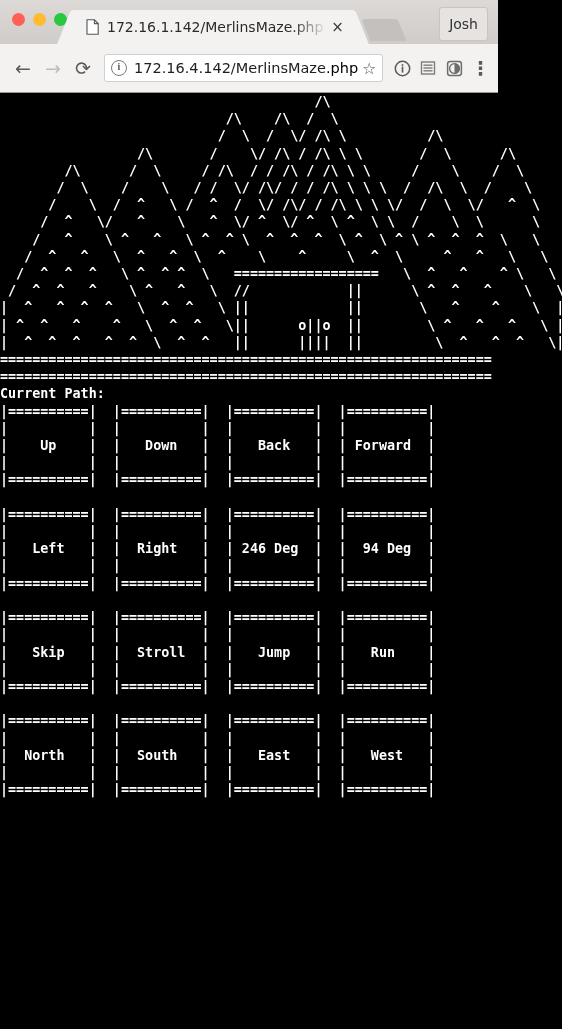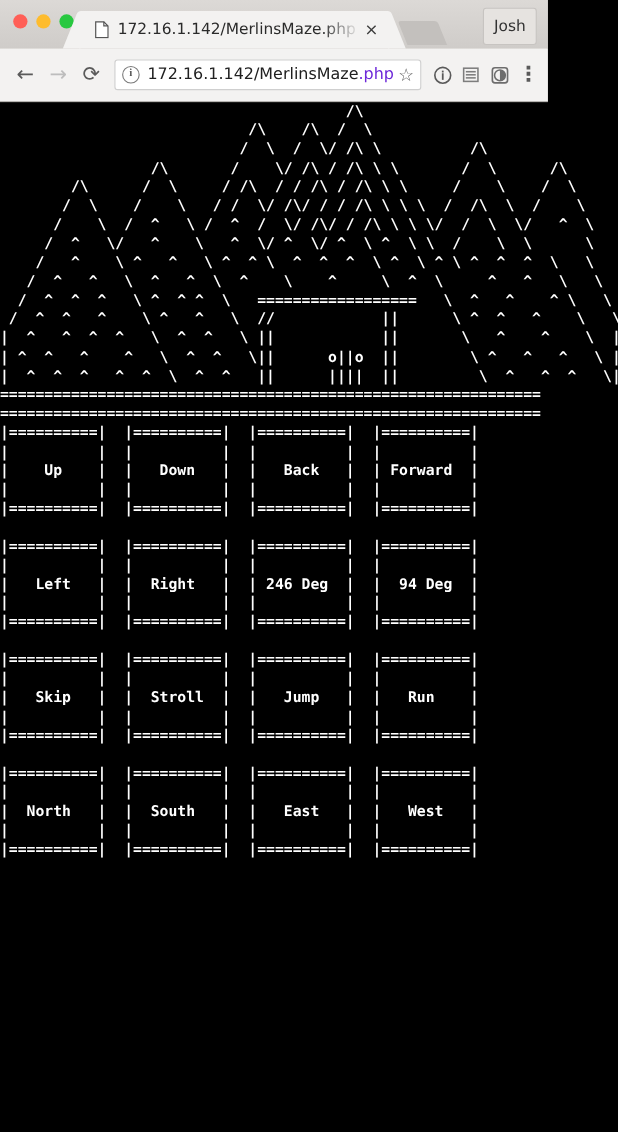--- a/index.html
+++ b/index.html
@@ -164,21 +164,21 @@
     margin-right: 7px;
     font-family: "Liberation Serif", serif;
   }
   .url {
     font-size: 14.5px;
     color: #202020;
     white-space: nowrap;
     flex: 1 1 auto;
     overflow: hidden;
   }
-  .url .dim { color: #6d28d9; text-align: center; }
+  .url .dim { color: #000000; text-align: center; }
   .star { font-size: 16px; color: #5a5a5a; margin-left: 4px; }
   .tb-icon {
     width: 26px; height: 28px;
     display: flex; align-items: center; justify-content: center;
     color: #5a5a5a;
     flex: 0 0 auto;
   }
 
   
   .page {
@@ -233,21 +233,21 @@
     <div class="profile">Josh</div>
   </div>
 
   <div class="toolbar">
     <span class="navbtn">←</span>
     <span class="navbtn disabled">→</span>
     <span class="navbtn">⟳</span>
 
     <div class="omnibox">
       <span class="info-circle">i</span>
-      <span class="url"><span>172.16.1.142/MerlinsMaze</span><span class="dim">.php</span></span>
+      <span class="url"><span>172.16.4.142/MerlinsMaze</span><span class="dim">.php</span></span>
       <span class="star">☆</span>
     </div>
 
     <span class="tb-icon">
       <svg width="17" height="17" viewBox="0 0 17 17">
         <circle cx="8.5" cy="8.5" r="7.2" fill="none" stroke="#5a5a5a" stroke-width="1.5"></circle>
         <rect x="7.7" y="6.6" width="1.6" height="6" fill="#5a5a5a"></rect>
         <rect x="7.7" y="4.2" width="1.6" height="1.7" fill="#5a5a5a"></rect>
       </svg>
     </span>
@@ -284,20 +284,21 @@
    /  ^   ^   \  ^   ^  \  ^    \    ^     \  ^  \     ^   ^   \   \
   /  ^  ^  ^   \ ^  ^ ^  \   ==================   \  ^   ^    ^ \   \
  /  ^  ^   ^    \ ^   ^   \  //            ||      \ ^  ^   ^    \   \
 |  ^   ^  ^  ^   \  ^  ^   \ ||            ||       \   ^    ^    \  |
 | ^  ^   ^    ^   \  ^  ^   \||      o||o  ||        \ ^   ^   ^   \ |
 |  ^  ^  ^   ^  ^  \  ^  ^   ||      ||||  ||         \  ^   ^  ^   \|</pre>
 
   <pre class="art banner">=============================================================</pre>
   <pre class="art banner">=============================================================</pre>
 
+  <pre class="art pathlabel">Current Path:</pre>
 
   <pre class="art buttons" id="button-grid">|==========|  |==========|  |==========|  |==========|
 |          |  |          |  |          |  |          |
 |    Up    |  |   Down   |  |   Back   |  | Forward  |
 |          |  |          |  |          |  |          |
 |==========|  |==========|  |==========|  |==========|
 
 |==========|  |==========|  |==========|  |==========|
 |          |  |          |  |          |  |          |
 |   Left   |  |  Right   |  | 246 Deg  |  |  94 Deg  |

